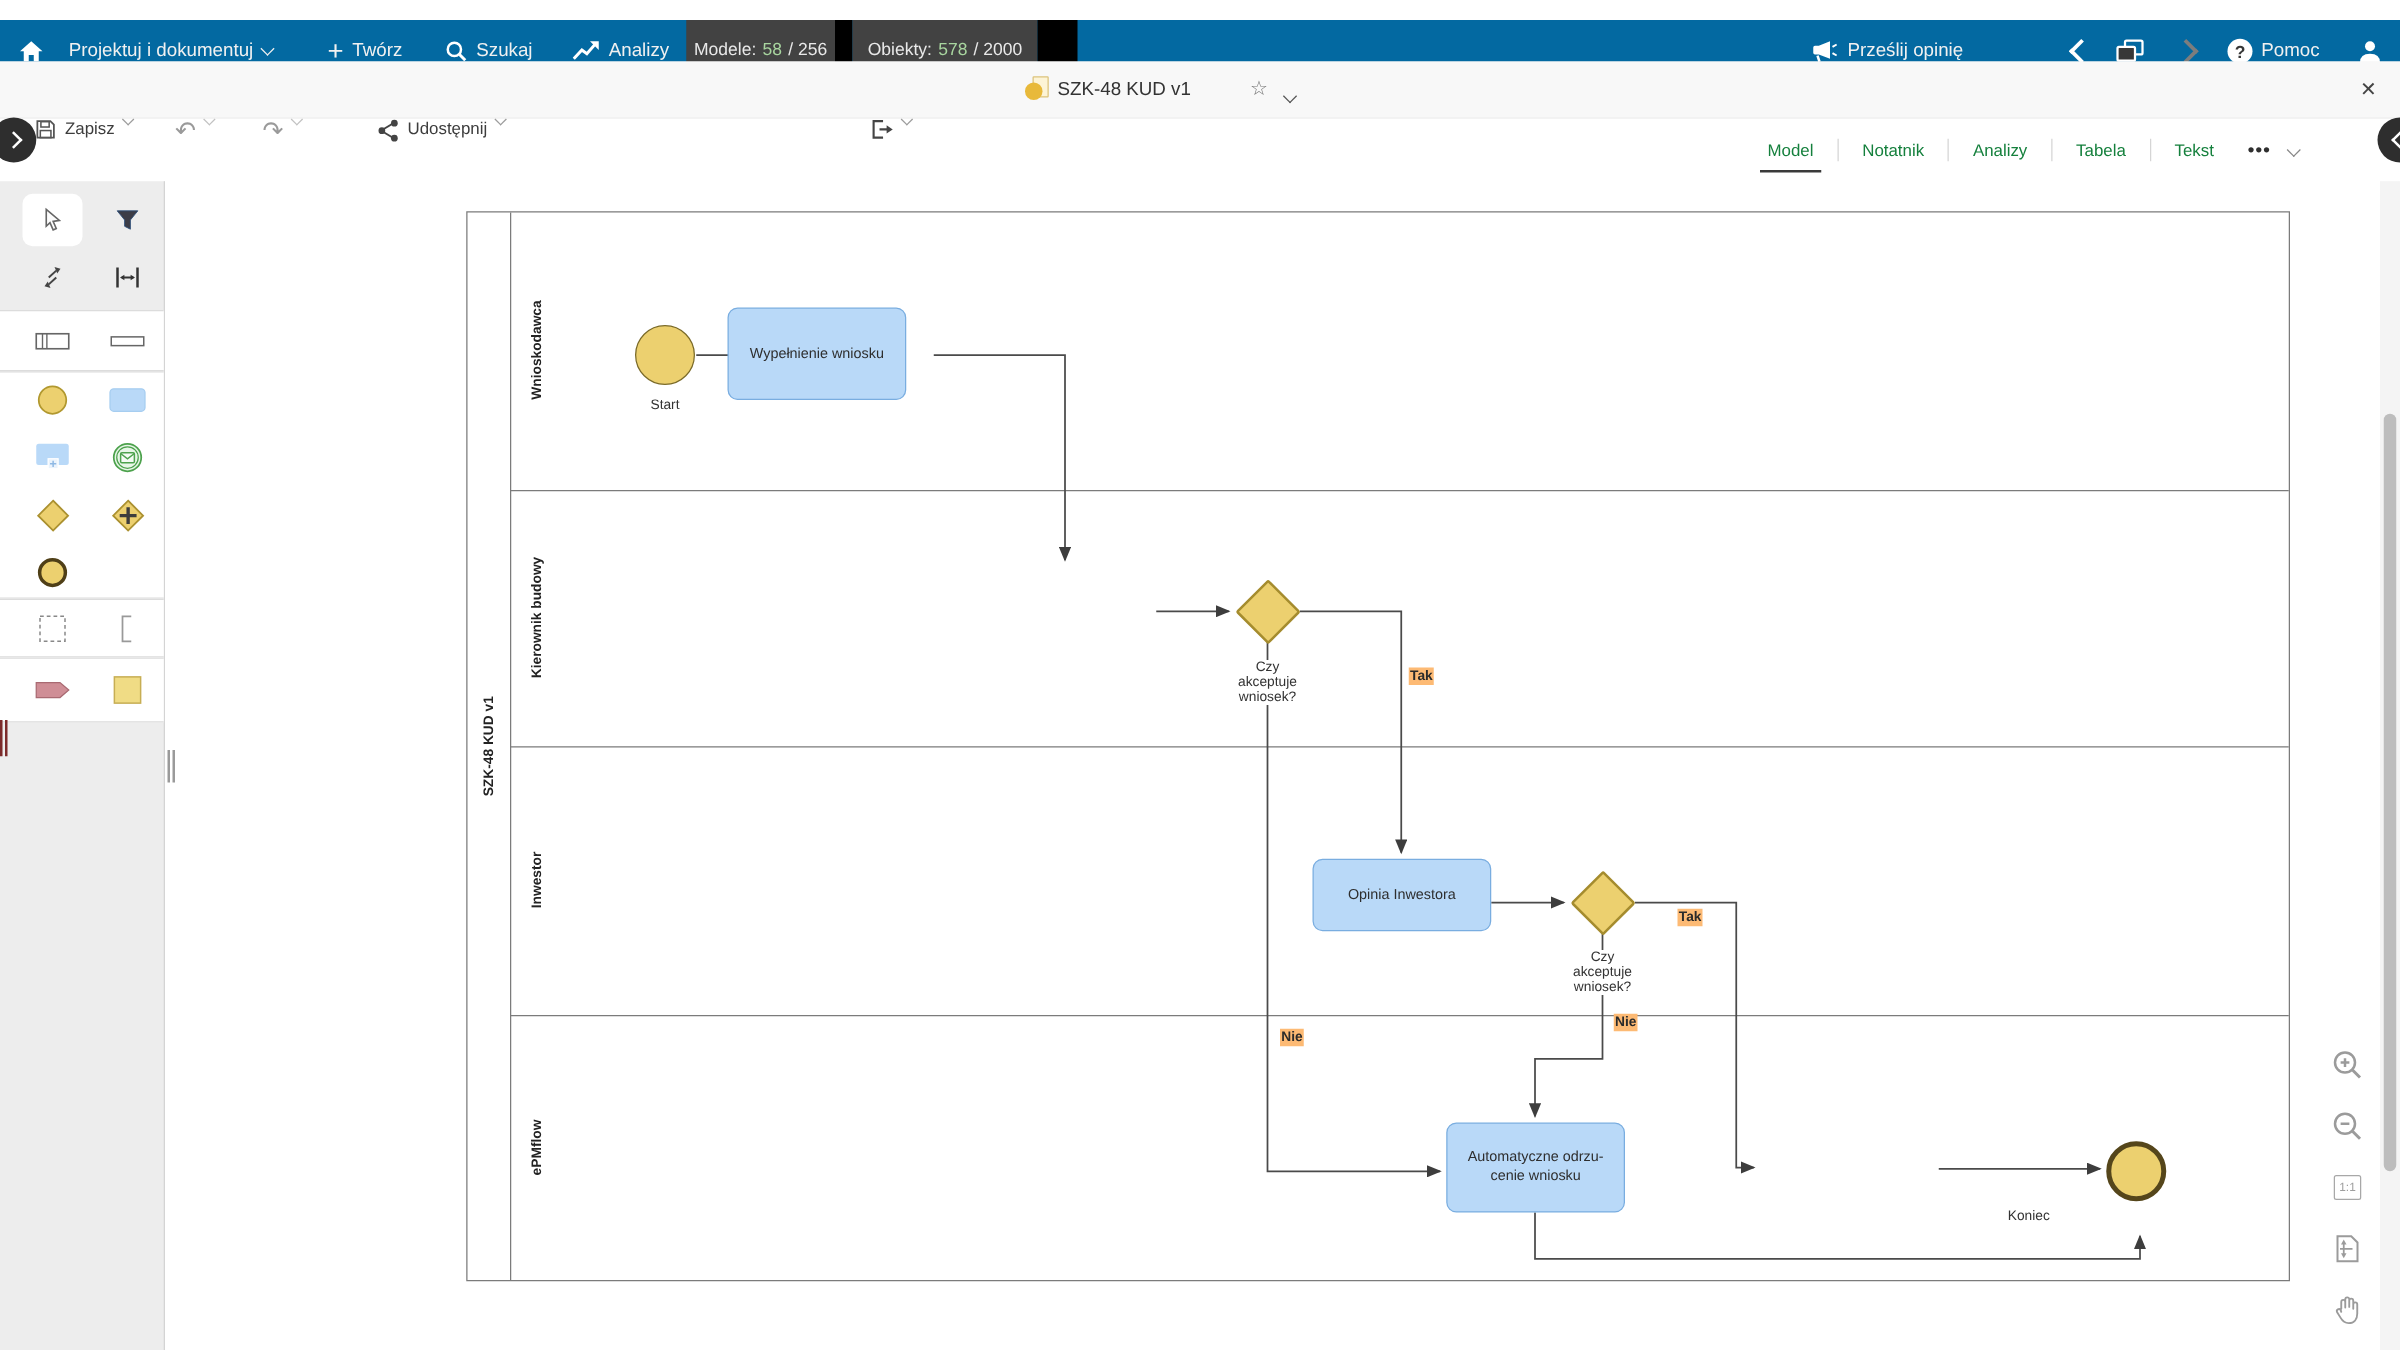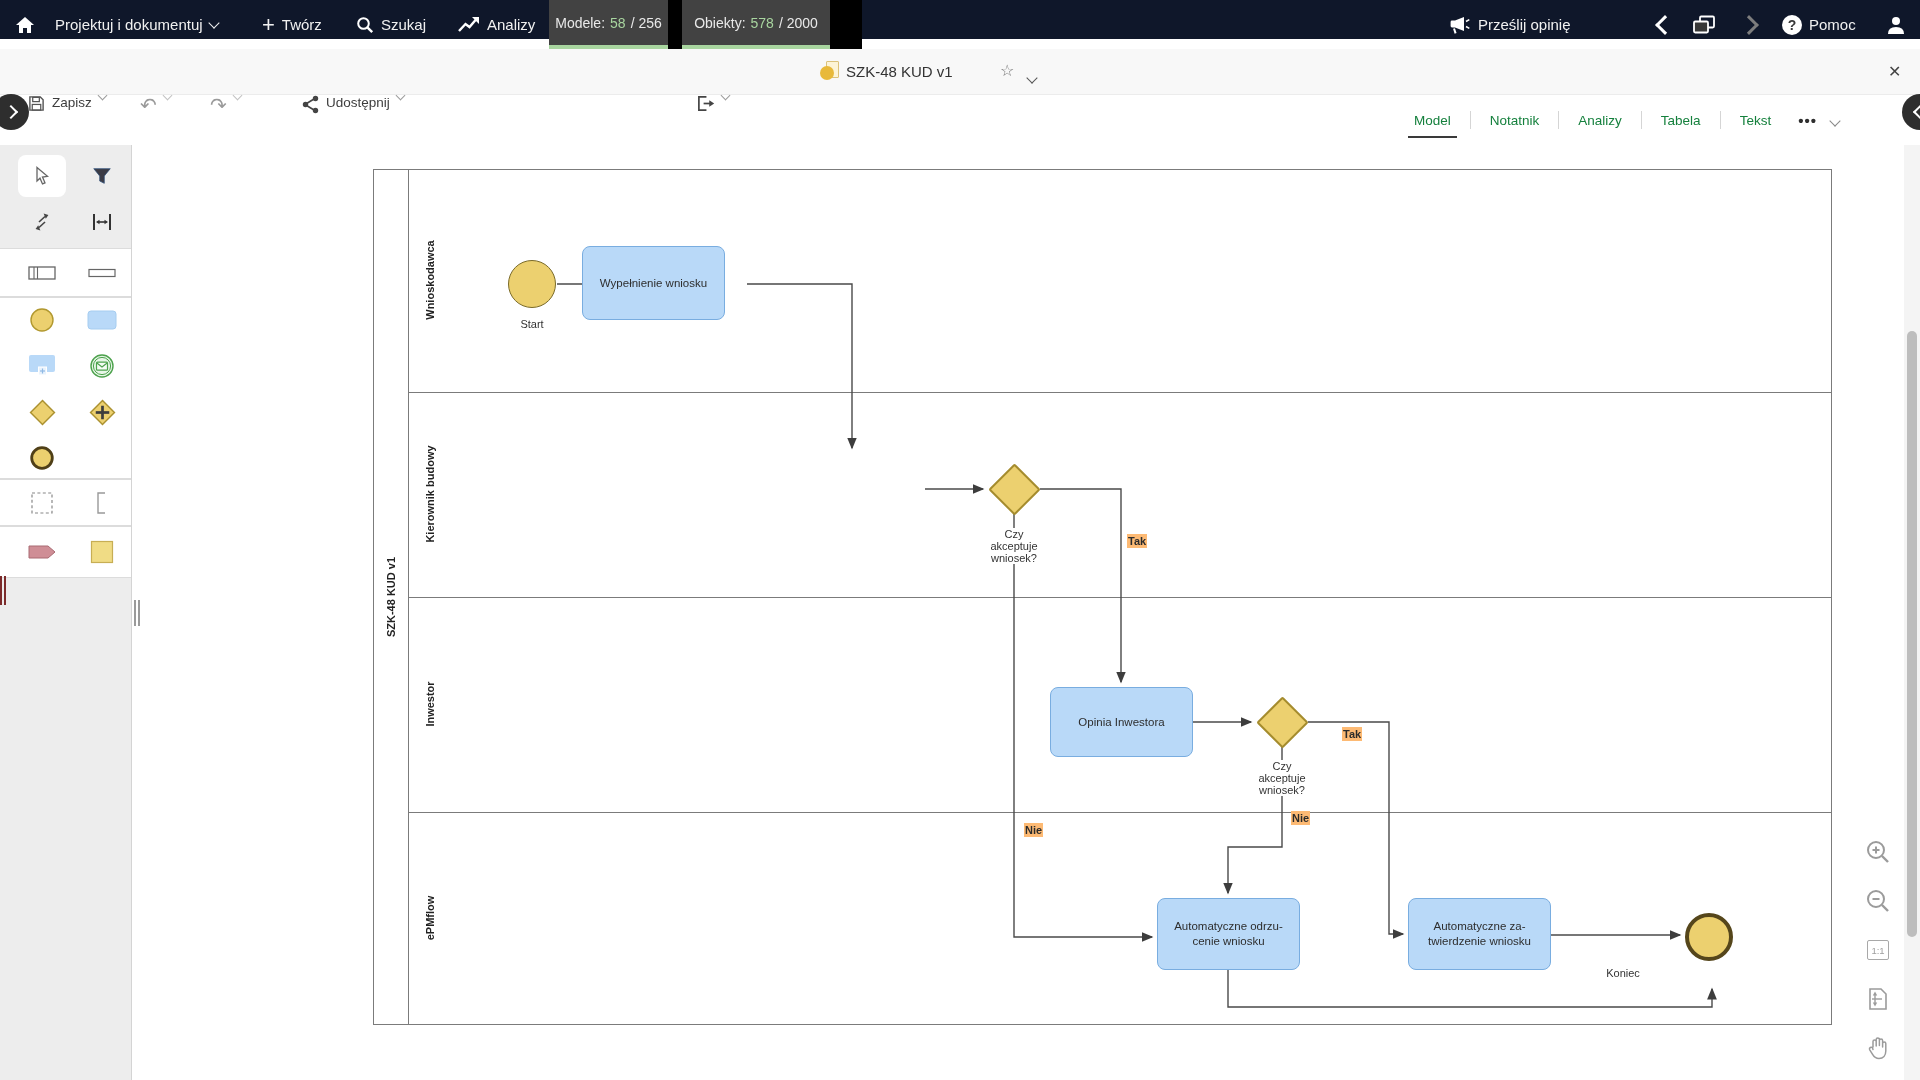--- a/index.html
+++ b/index.html
@@ -1,20 +1,20 @@
 <!DOCTYPE html>
 <html><head>
 <meta charset="utf-8">
 <style>
   html,body{margin:0;padding:0;width:1920px;height:1080px;overflow:hidden;
     font-family:"Liberation Sans",sans-serif;background:#fff;}
   #app{position:relative;width:1920px;height:1080px;}
   .abs{position:absolute;}
   
-  .topbar{left:0;top:0;width:1920px;height:39px;background:#0f172a;color:#f1f1f1;font-size:15px;}
+  .topbar{left:0;top:16px;width:1920px;height:39px;background:#0369a1;color:#f1f1f1;font-size:15px;}
   .topbar .item{position:absolute;top:0;height:49px;display:flex;align-items:center;gap:7px;cursor:default;}
   .chev{display:inline-block;width:7px;height:7px;border-right:1.6px solid currentColor;border-bottom:1.6px solid currentColor;transform:rotate(45deg);margin-top:-4px;}
   .navchev{display:inline-block;width:11px;height:11px;border-right:3px solid #fff;border-bottom:3px solid #fff;}
   .navchev.left{transform:rotate(135deg);}
   .navchev.right{transform:rotate(-45deg);border-color:#7d7d7d;}
   .chip{position:absolute;top:0;height:49px;background:#424242;border-bottom:4px solid #a8d59f;box-sizing:border-box;display:flex;align-items:center;justify-content:center;gap:5px;font-size:14px;color:#e9e9e9;}
   .chip .green{color:#a8d59f;}
   .blackgap{position:absolute;top:0;height:49px;background:#000;}
   .helpcirc{width:20px;height:20px;border-radius:50%;background:#fff;color:#373737;font-weight:bold;font-size:14px;display:flex;align-items:center;justify-content:center;}
   
@@ -378,40 +378,36 @@
   </div>
 
 
   <div class="gw" style="left:996px;top:471px"></div>
   <div class="nlabel" style="left:1014px;top:528px">
     <span style="display:block">Czy</span>
     <span style="display:block">akceptuje</span>
     <span style="display:block">wniosek?</span>
   </div>
 
-  <div class="task" style="left:1050px;top:687px;width:143px;height:70px">
+  <div class="task" style="left:1050px;top:687px;width:143px;height:58px">
     <span>Opinia Inwestora</span>
   </div>
 
   <div class="gw" style="left:1264px;top:704px"></div>
   <div class="nlabel" style="left:1282px;top:760px">
     <span style="display:block">Czy</span>
     <span style="display:block">akceptuje</span>
     <span style="display:block">wniosek?</span>
   </div>
 
   <div class="task" style="left:1157px;top:898px;width:143px;height:72px">
     <span>Automatyczne odrzu-</span>
     <span>cenie wniosku</span>
   </div>
 
-  <div class="task" style="left:1408px;top:898px;width:143px;height:72px">
-    <span>Automatyczne za-</span>
-    <span>twierdzenie wniosku</span>
-  </div>
 
   <div class="evt" style="left:1685px;top:913px;width:48px;height:48px;border:4px solid #55461b"></div>
   <div class="nlabel" style="left:1623px;top:967px">Koniec</div>
 
   <div class="elabel" style="left:1127px;top:534px">Tak</div>
   <div class="elabel" style="left:1024px;top:823px">Nie</div>
   <div class="elabel" style="left:1342px;top:727px">Tak</div>
   <div class="elabel" style="left:1291px;top:811px">Nie</div>
 
   <div class="abs sb-track"></div>

